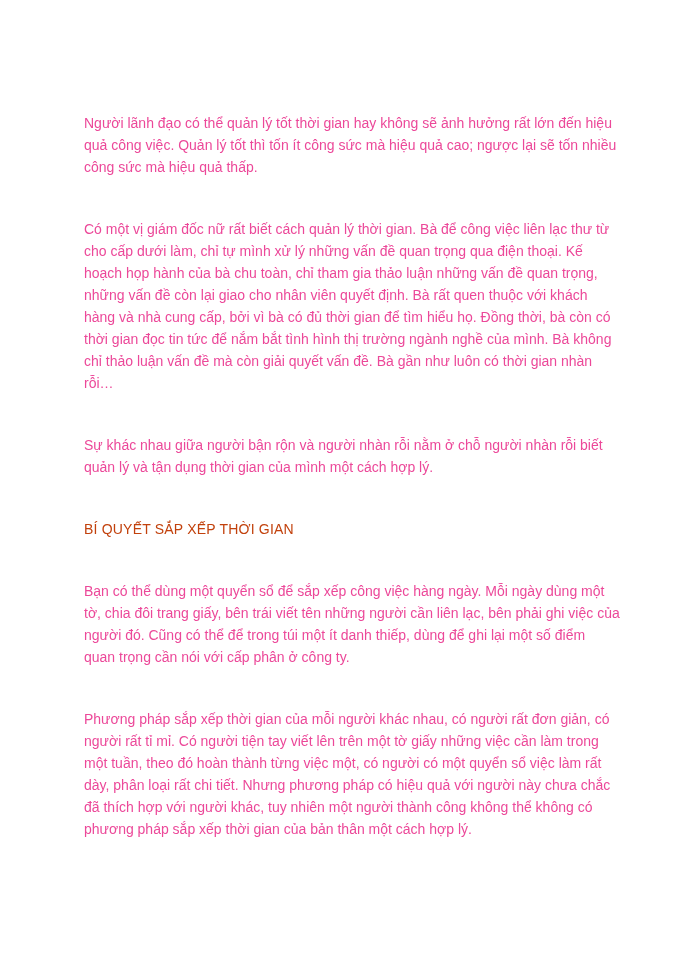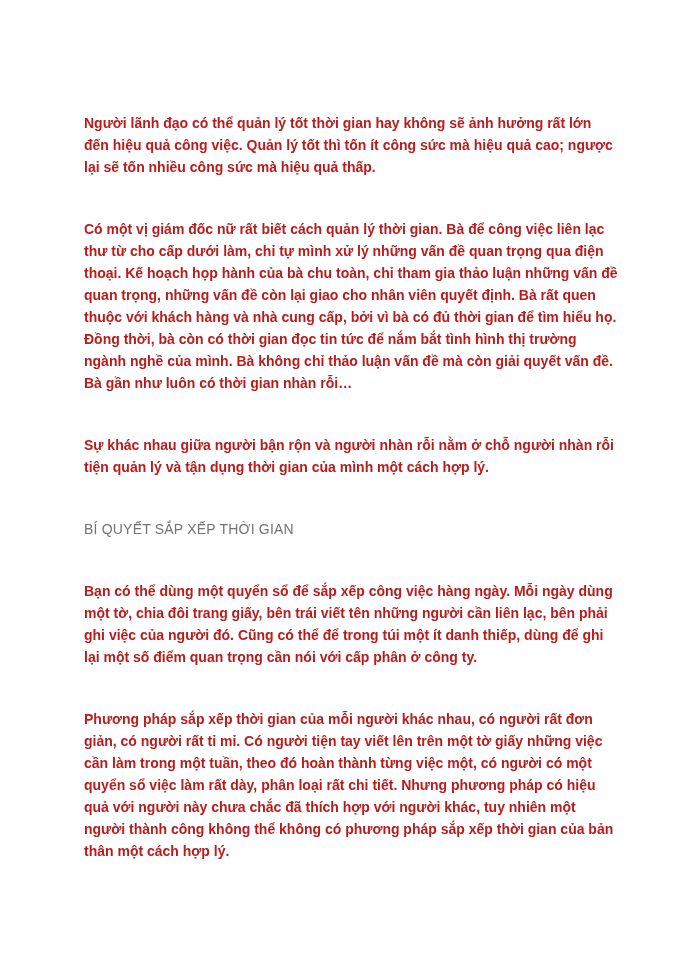--- a/index.html
+++ b/index.html
@@ -19,38 +19,38 @@
     position: absolute;
     top: 112px;
     left: 84px;
     width: 536px;
     color: #1f1f1f;
   }
   .body-par {
     margin: 0 0 40px 0;
     font-size: 14px;
     line-height: 22px;
-    font-weight: 700;
+    font-weight: 400;
     text-align: left;
-    color: #b91c1c;
+    color: #ec4899;
   }
   .heading-par {
     margin: 0 0 40px 0;
     font-size: 14px;
     line-height: 22px;
     font-weight: 400;
     letter-spacing: 0.2px;
-    color: #737373;
+    color: #c2410c;
   }
 </style>
 </head>
 <body>
 
 <div class="page">
   <div class="content">
     <p class="body-par">Người lãnh đạo có thể quản lý tốt thời gian hay không sẽ ảnh hưởng rất lớn đến hiệu quả công việc. Quản lý tốt thì tốn ít công sức mà hiệu quả cao; ngược lại sẽ tốn nhiều công sức mà hiệu quả thấp.</p>
     <p class="body-par">Có một vị giám đốc nữ rất biết cách quản lý thời gian. Bà để công việc liên lạc thư từ cho cấp dưới làm, chỉ tự mình xử lý những vấn đề quan trọng qua điện thoại. Kế hoạch họp hành của bà chu toàn, chỉ tham gia thảo luận những vấn đề quan trọng, những vấn đề còn lại giao cho nhân viên quyết định. Bà rất quen thuộc với khách hàng và nhà cung cấp, bởi vì bà có đủ thời gian để tìm hiểu họ. Đồng thời, bà còn có thời gian đọc tin tức để nắm bắt tình hình thị trường ngành nghề của mình. Bà không chỉ thảo luận vấn đề mà còn giải quyết vấn đề. Bà gần như luôn có thời gian nhàn rỗi…</p>
-    <p class="body-par">Sự khác nhau giữa người bận rộn và người nhàn rỗi nằm ở chỗ người nhàn rỗi tiện quản lý và tận dụng thời gian của mình một cách hợp lý.</p>
+    <p class="body-par">Sự khác nhau giữa người bận rộn và người nhàn rỗi nằm ở chỗ người nhàn rỗi biết quản lý và tận dụng thời gian của mình một cách hợp lý.</p>
     <p class="heading-par">BÍ QUYẾT SẮP XẾP THỜI GIAN</p>
     <p class="body-par">Bạn có thể dùng một quyển sổ để sắp xếp công việc hàng ngày. Mỗi ngày dùng một tờ, chia đôi trang giấy, bên trái viết tên những người cần liên lạc, bên phải ghi việc của người đó. Cũng có thể để trong túi một ít danh thiếp, dùng để ghi lại một số điểm quan trọng cần nói với cấp phân ở công ty.</p>
     <p class="body-par">Phương pháp sắp xếp thời gian của mỗi người khác nhau, có người rất đơn giản, có người rất tỉ mỉ. Có người tiện tay viết lên trên một tờ giấy những việc cần làm trong một tuần, theo đó hoàn thành từng việc một, có người có một quyển sổ việc làm rất dày, phân loại rất chi tiết. Nhưng phương pháp có hiệu quả với người này chưa chắc đã thích hợp với người khác, tuy nhiên một người thành công không thể không có phương pháp sắp xếp thời gian của bản thân một cách hợp lý.</p>
   </div>
 </div>
 
 </body></html>

